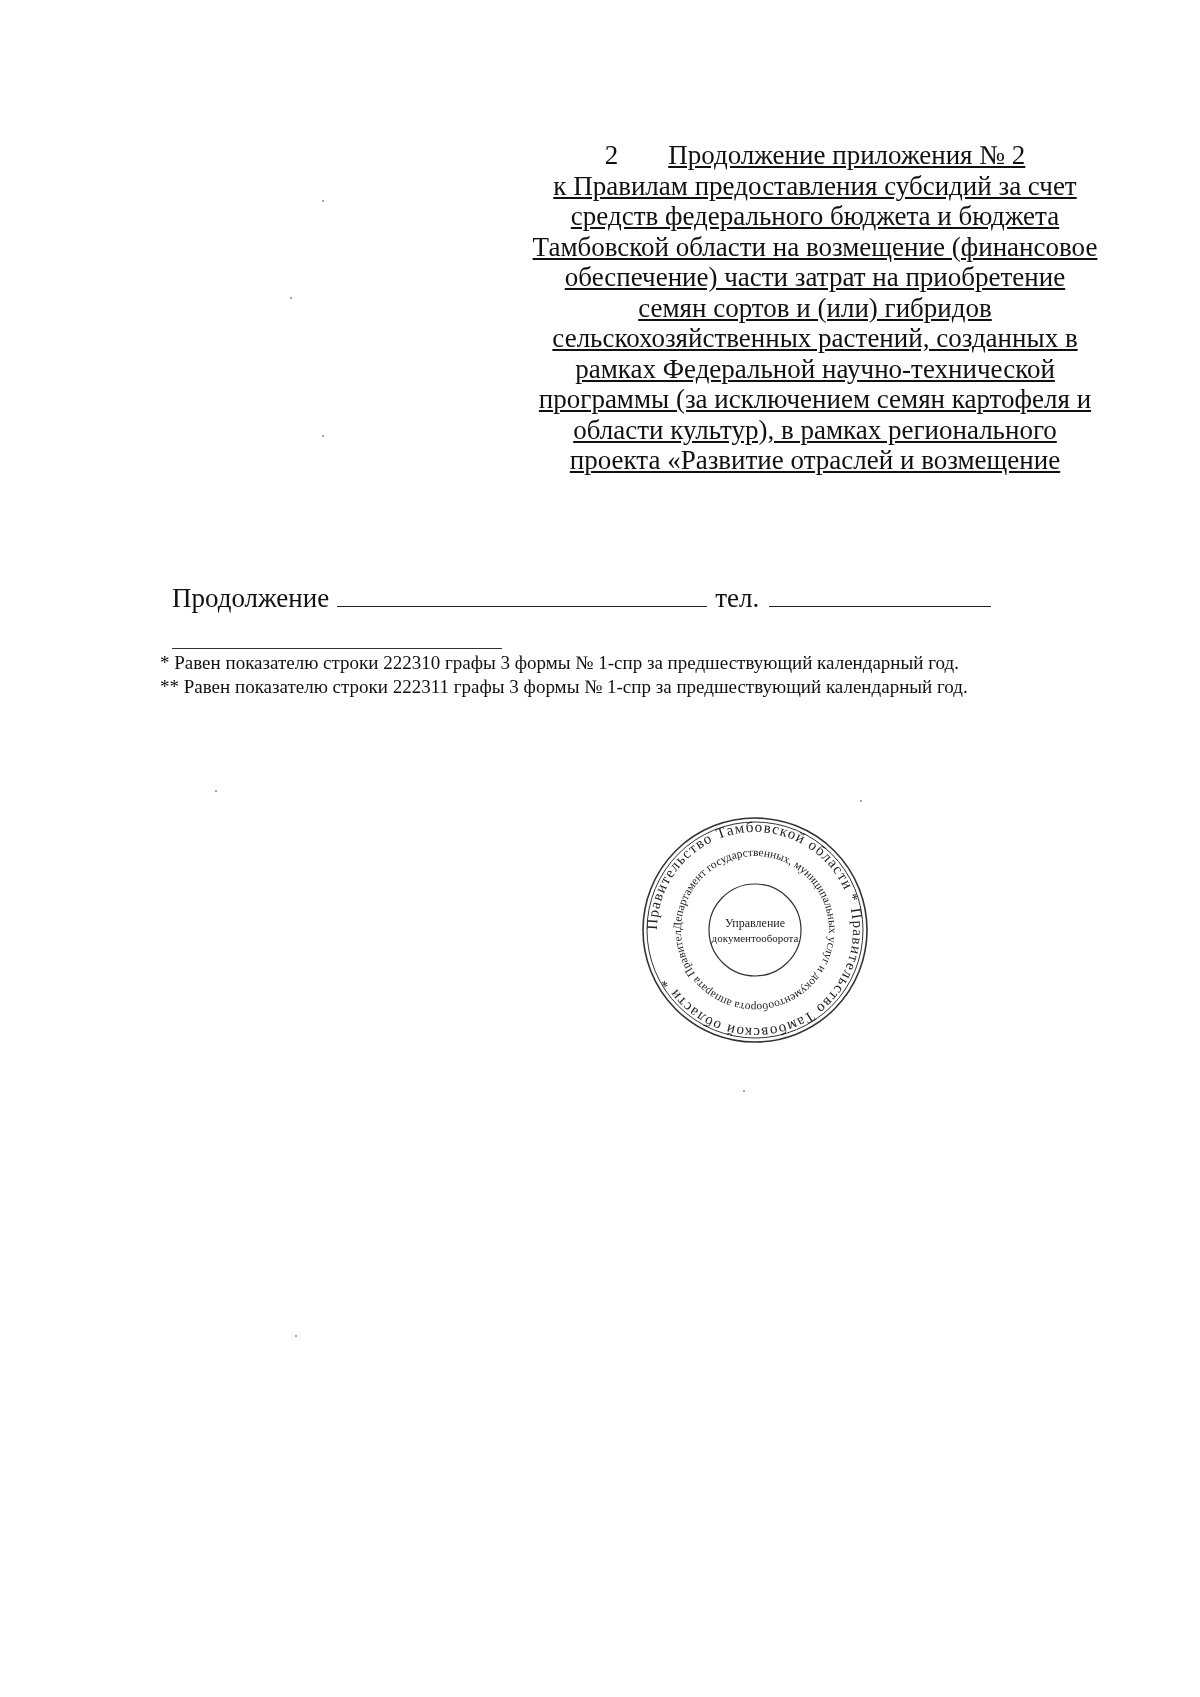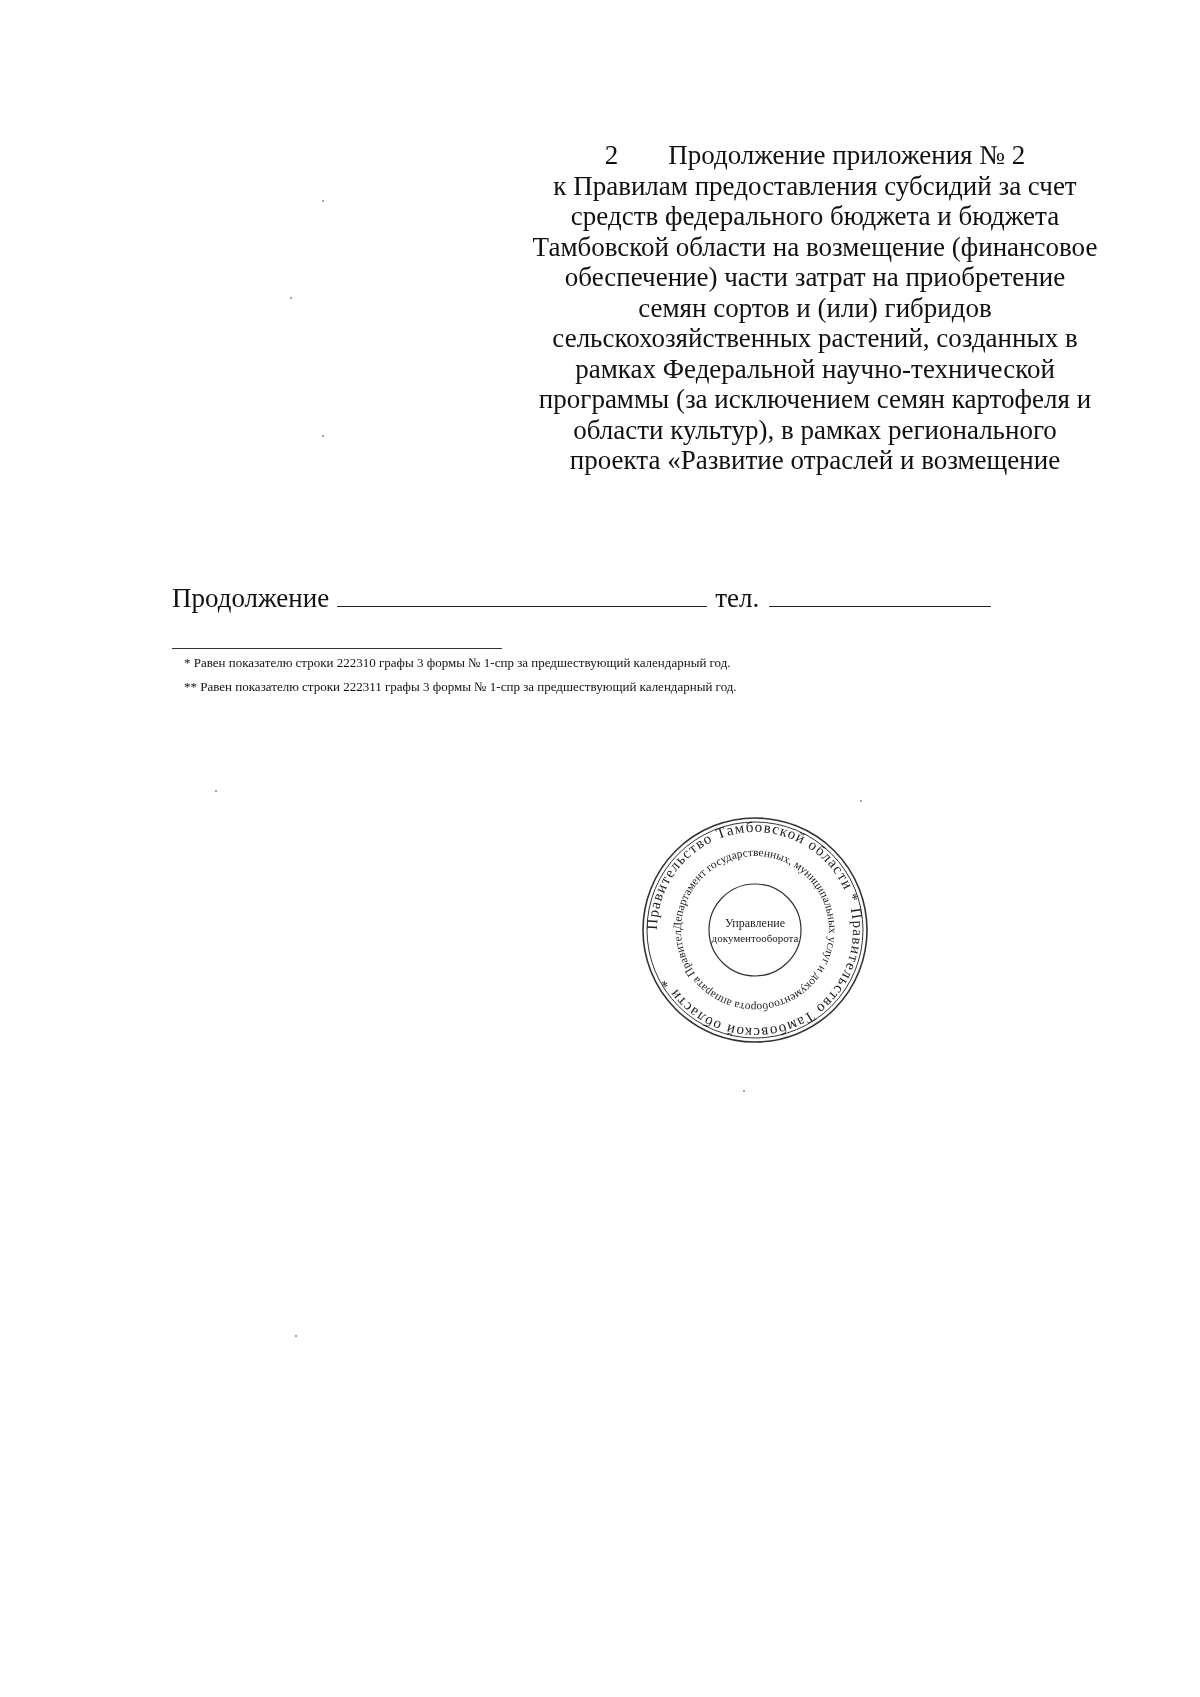--- a/index.html
+++ b/index.html
@@ -1,26 +1,26 @@
 <!DOCTYPE html>
 <html><head>
 <meta charset="utf-8">
 <style>
   html, body { margin: 0; padding: 0; background: #ffffff; }
   body { width: 1200px; height: 1697px; position: relative; overflow: hidden;
          font-family: "Liberation Serif", "DejaVu Serif", serif; color: #111; }
   .header { position: absolute; left: 500px; top: 140px; width: 630px; text-align: center;
-            font-size: 27px; line-height: 30.5px; }
+            font-size: 27px; line-height: 30.5px; text-decoration: underline; }
   .header .pagenum { display: inline-block; margin-right: 50px; }
   .sigline { position: absolute; left: 172px; top: 583px; font-size: 27px; white-space: nowrap; }
   .blank { display: inline-block; border-bottom: 1.5px solid #222; vertical-align: baseline; height: 20px; }
   .b1 { width: 370px; margin-left: 8px; margin-right: 8px; }
   .b2 { width: 222px; margin-left: 10px; }
   .fnrule { position: absolute; left: 172px; top: 648px; width: 330px; border-top: 1.5px solid #333; }
-  .footnotes { position: absolute; left: 184px; top: 651px; font-size: 13px; line-height: 24px; }
+  .footnotes { position: absolute; left: 160px; top: 651px; font-size: 19px; line-height: 24px; }
   .stamp { position: absolute; left: 640px; top: 815px; width: 230px; height: 230px; }
   .speck { position: absolute; width: 2px; height: 2px; background: #888; border-radius: 1px; }
 </style>
 </head>
 <body>
 
 <div class="header">
   <div>
     <span class="pagenum">2</span><span>Продолжение приложения № 2</span>
   </div>

